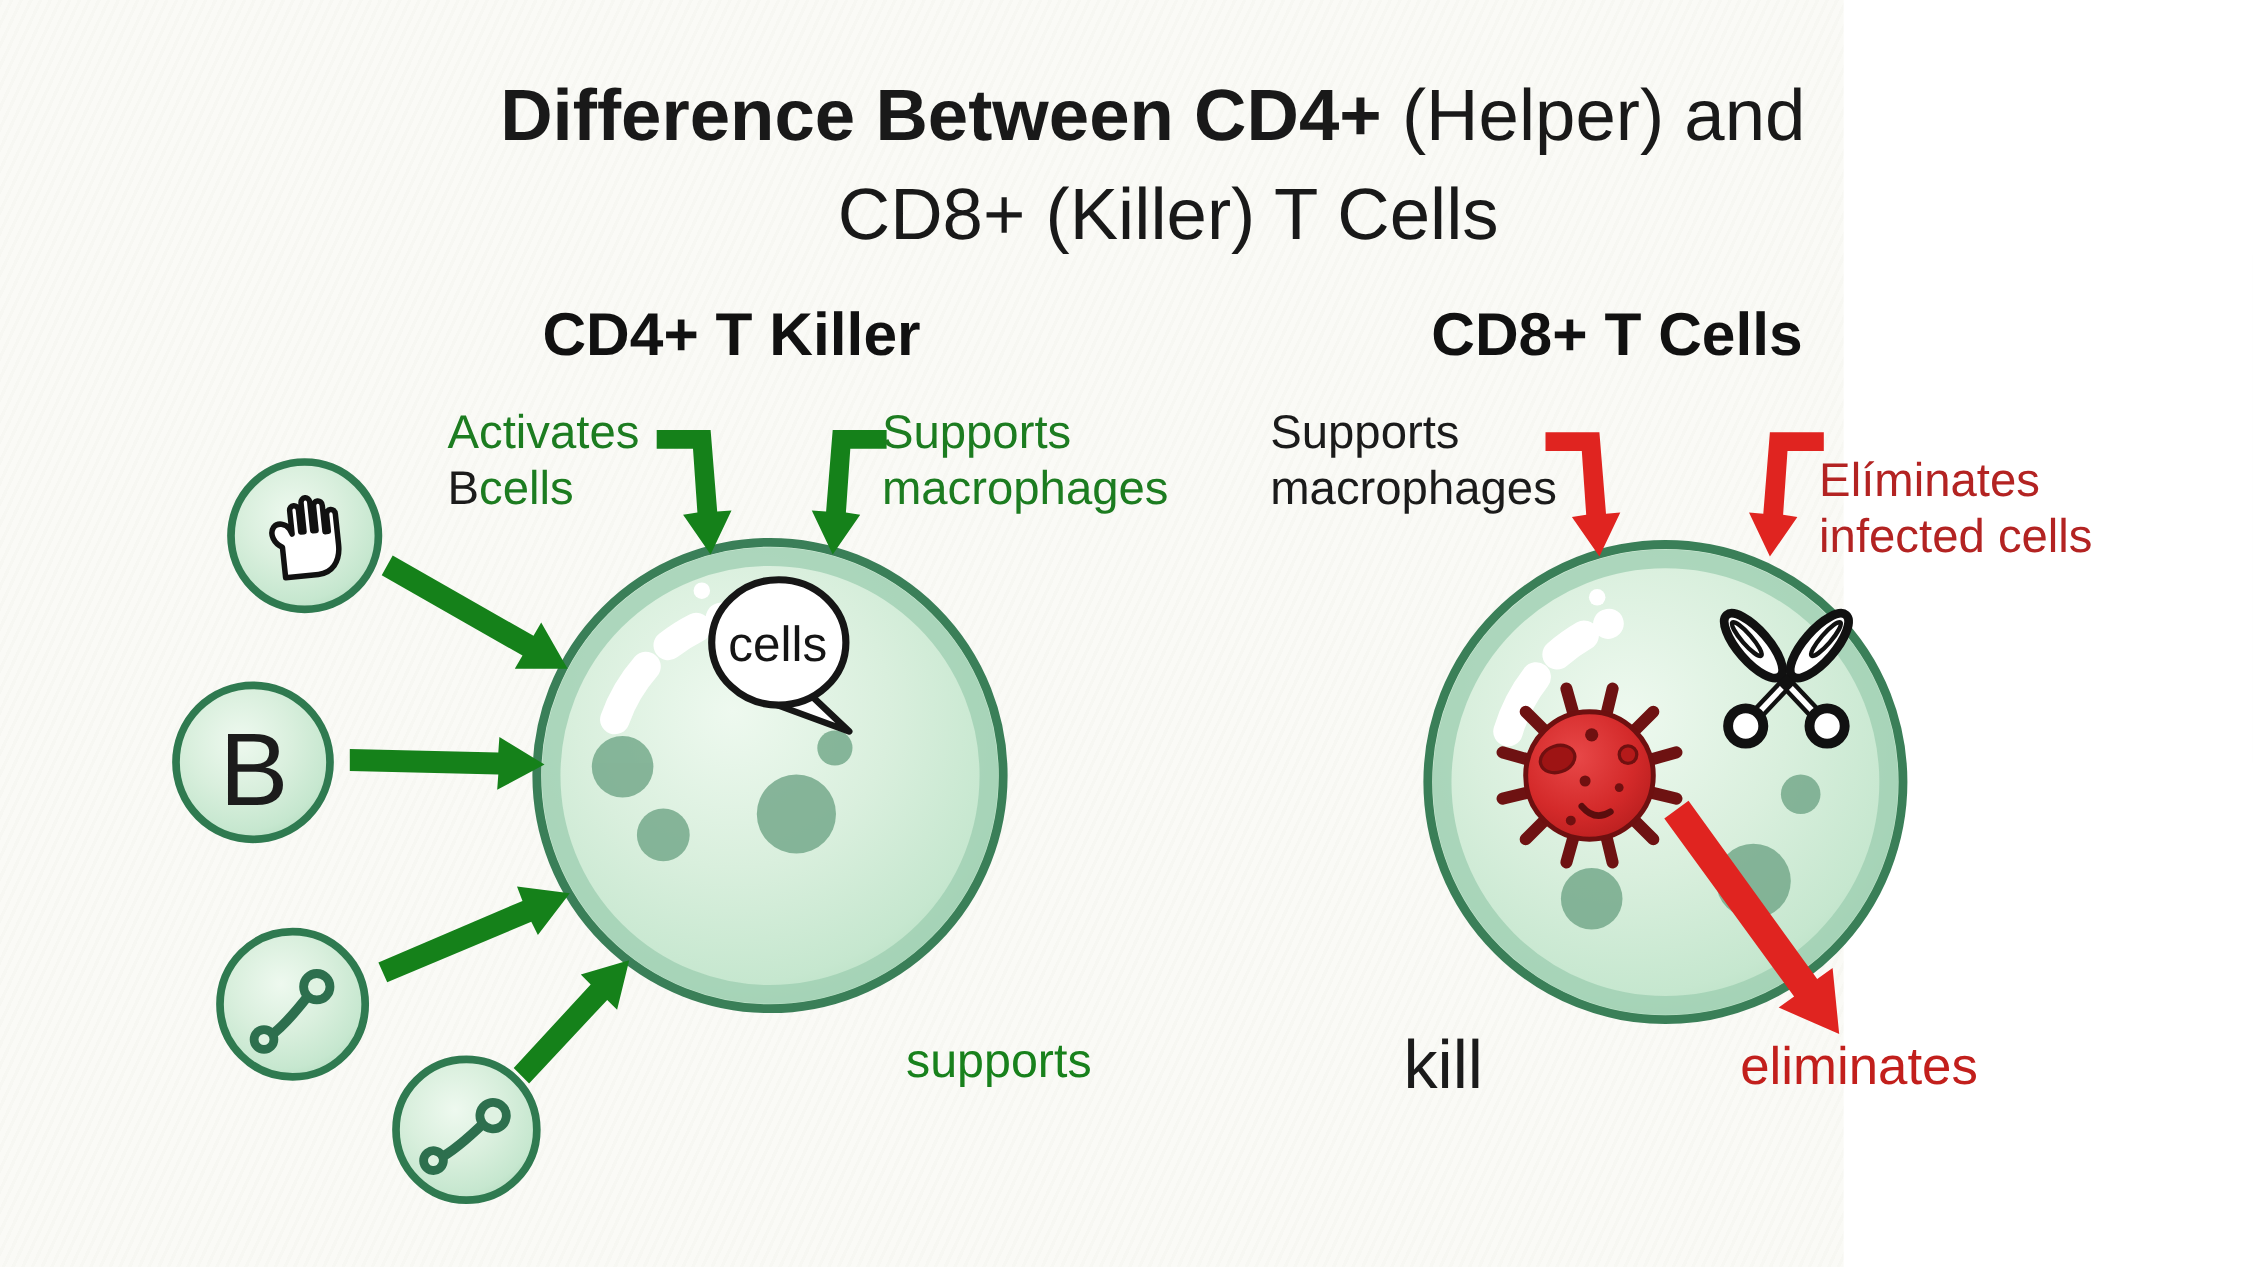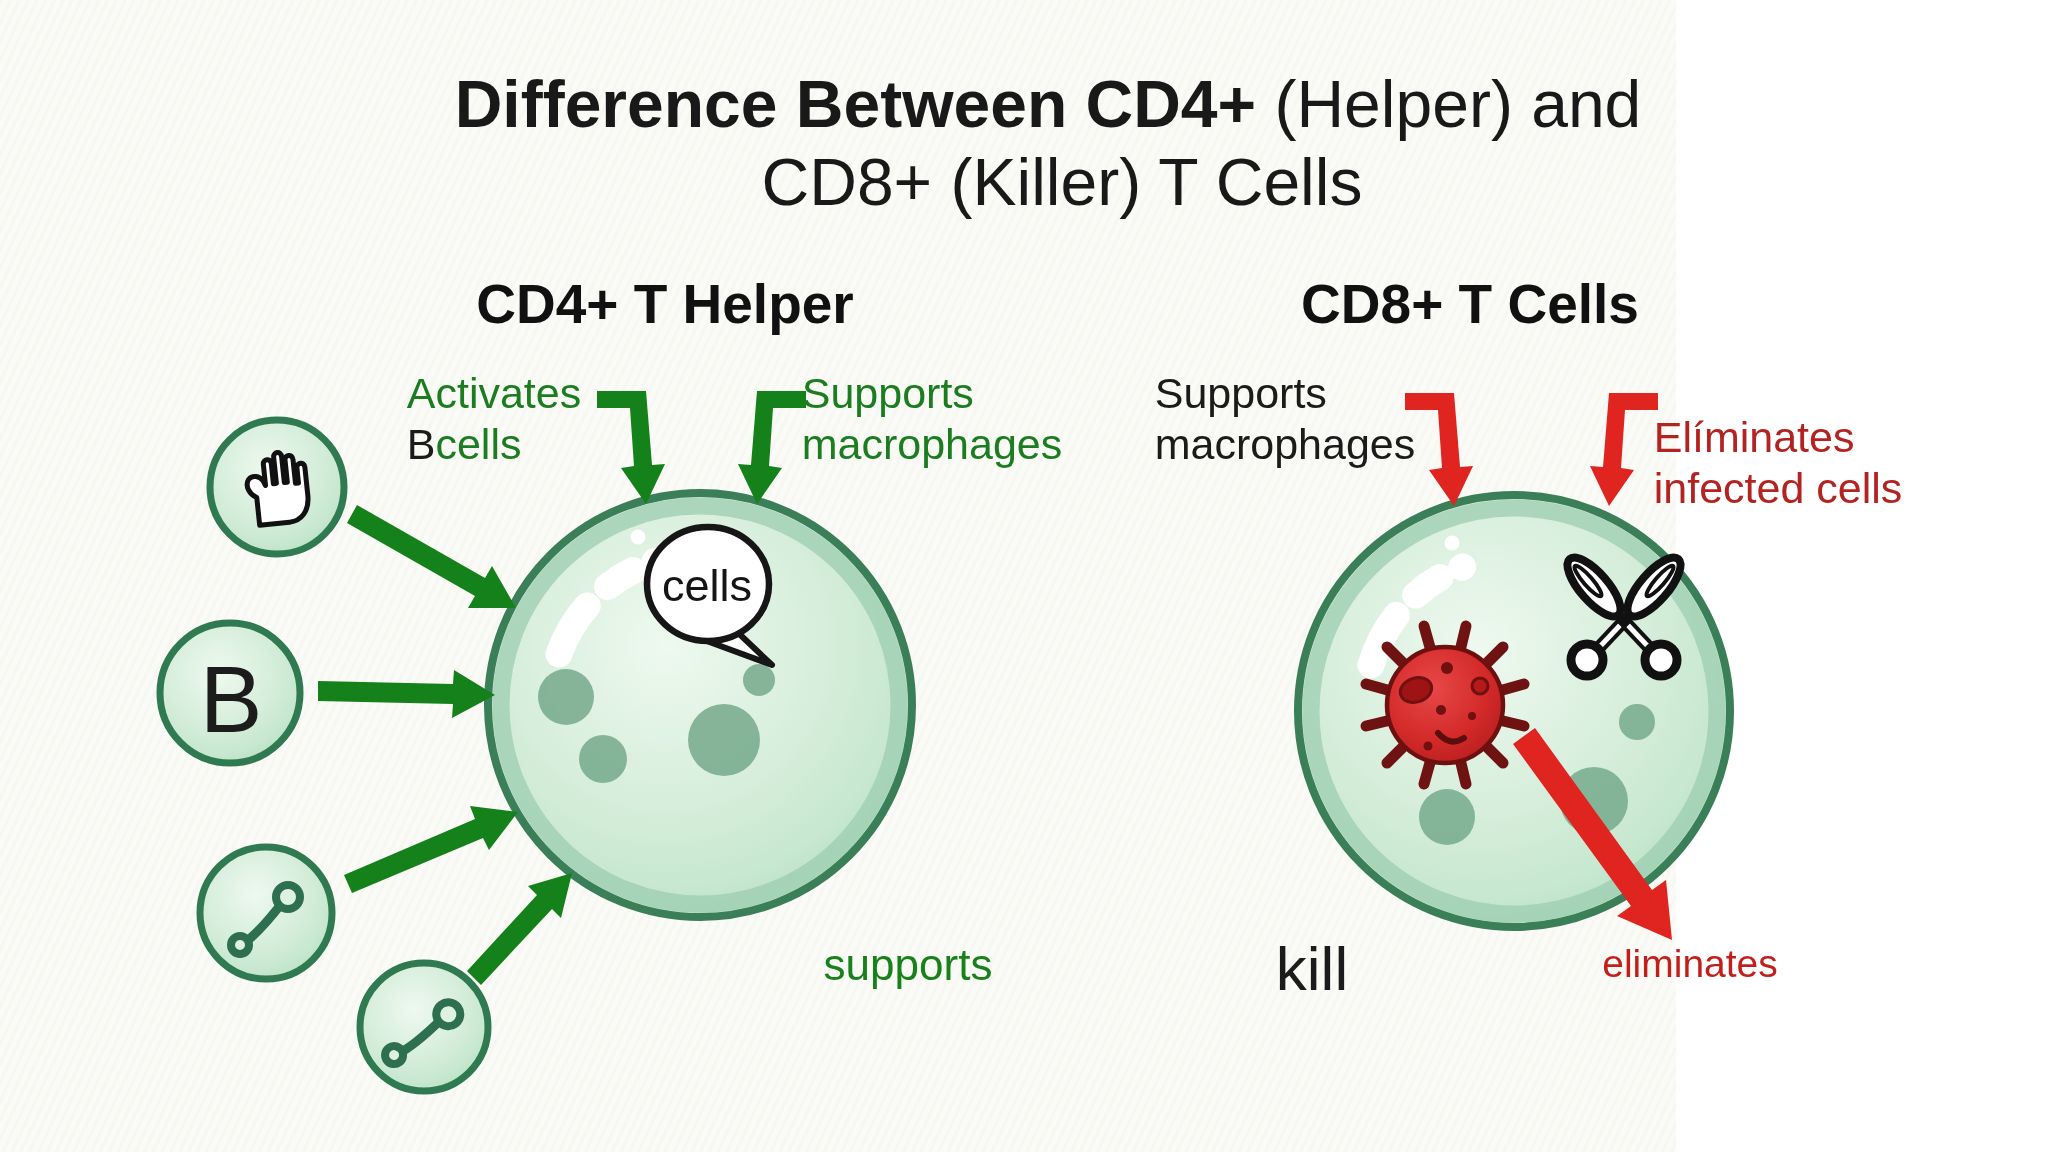--- a/index.html
+++ b/index.html
@@ -6,36 +6,36 @@
   body{width:2048px;height:1152px;position:relative;overflow:hidden;
        font-family:"Liberation Sans",sans-serif;}
   .stage{position:absolute;inset:0;width:1676px;height:1152px;
          background:#fafaf6;
          background-image:repeating-linear-gradient(115deg,rgba(190,195,175,0.05) 0 3px,transparent 3px 8px);}
   svg.diagram{position:absolute;left:0;top:0;}
   .txt{position:absolute;white-space:nowrap;}
   .center{transform:translateX(-50%);}
   .title-line1{left:1048px;top:66px;font-size:66px;color:#191919;}
   .title-line1 .b{font-weight:bold;}
-  .title-line2{left:1062px;top:144px;font-size:66px;color:#191919;}
+  .title-line2{left:1062px;top:156px;font-size:66px;color:#191919;}
   .col-heading{font-size:55px;font-weight:bold;color:#111;top:272px;}
   .h-cd4{left:665px;}
   .h-cd8{left:1470px;}
   .lbl{font-size:43px;line-height:51px;top:368px;}
   .green{color:#1c7c20;}
   .black{color:#1b1b1b;}
   .redtxt{color:#b32322;}
   .lbl-activates{left:494px;}
   .lbl-supports-left{left:932px;}
   .lbl-supports-right{left:1285px;}
   .lbl-eliminates{left:1778px;margin-top:44px;}
   .caption{font-size:44px;}
   .cap-supports{left:908px;top:940px;color:#18811c;}
   .cap-kill{left:1312px;top:933px;color:#1b1b1b;font-size:62px;}
-  .cap-eliminates{left:1690px;top:942px;color:#c21f1c;font-size:39px;}
+  .cap-eliminates{left:1690px;top:942px;color:#c21f1c;font-size:48px;}
   .bubble-text{left:707px;top:560px;font-size:45px;color:#151515;}
   .b-letter{left:231px;top:646px;font-size:94px;color:#1c1c1c;}
   .ml{margin-left:0;}
 </style>
 </head>
 <body>
 
 <div class="stage">
 
 <svg class="diagram" width="2048" height="1152" viewBox="0 0 2048 1152">
@@ -163,21 +163,21 @@
   <g fill="#e02420">
     <polygon points="1405,393 1454,393 1460,467 1473,466 1454,506 1429,470 1442,468 1438,410 1405,410"></polygon>
     <polygon points="1658,393 1609,393 1603,467 1590,466 1609,506 1634,470 1621,468 1625,410 1658,410"></polygon>
     <polygon points="1513,744 1631,906 1617,916 1672,940 1666,880 1652,890 1535,728"></polygon>
   </g>
 </svg>
 
 <div class="txt title-line1 center"><span class="b">Difference Between CD4+</span> <span>(Helper) and</span></div>
 <div class="txt title-line2 center">CD8+ (Killer) T Cells</div>
 
-<div class="txt col-heading h-cd4 center">CD4+ T Helper</div>
+<div class="txt col-heading h-cd4 center">CD4+ T Killer</div>
 <div class="txt col-heading h-cd8 center">CD8+ T Cells</div>
 
 <div class="txt lbl lbl-activates center">
   <span class="green">Activates</span><br>
   <span class="black">B</span><span class="green ml">cells</span>
 </div>
 
 <div class="txt lbl lbl-supports-left center green">
   <span>Supports</span><br>
   <span>macrophages</span>

